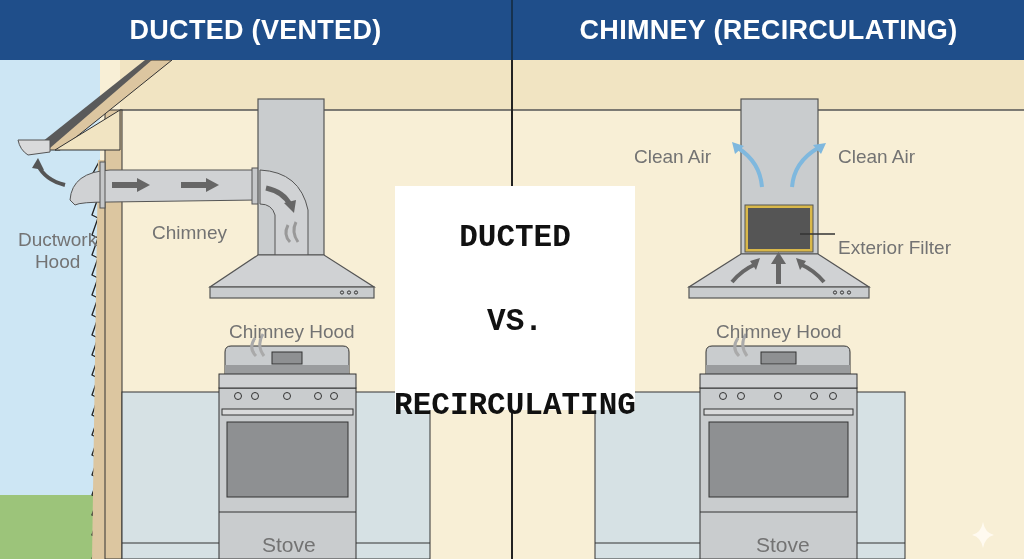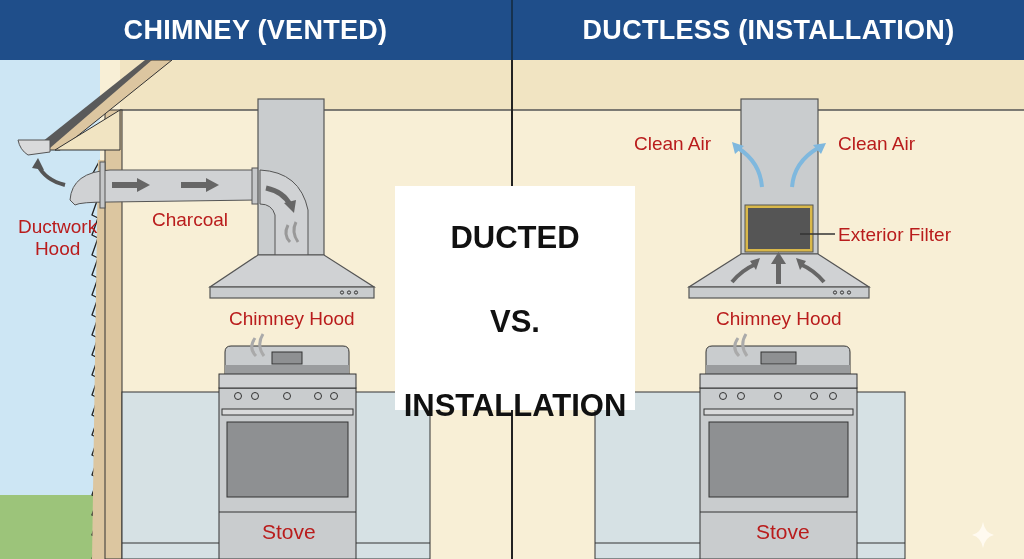--- a/index.html
+++ b/index.html
@@ -1,23 +1,23 @@
 <!DOCTYPE html>
 <html><head>
 <meta charset="utf-8">
 <style>
   html,body{margin:0;padding:0;}
   body{width:1024px;height:559px;overflow:hidden;position:relative;background:#f8efd6;font-family:"Liberation Sans",sans-serif;}
   .abs{position:absolute;}
   .header{position:absolute;top:0;height:60px;background:#1f4e8a;color:#fff;font-weight:bold;font-size:27px;display:flex;align-items:center;justify-content:center;letter-spacing:0.3px;font-family:"Liberation Sans",sans-serif;}
   .hdr-left{left:0;width:511px;}
   .hdr-right{left:513px;width:511px;}
-  .label{position:absolute;color:#b91c1c;font-size:19px;font-family:"Liberation Sans",sans-serif;white-space:nowrap;}
+  .label{position:absolute;color:#737373;font-size:19px;font-family:"Liberation Sans",sans-serif;white-space:nowrap;margin-top:13px;}
   .centerbox{position:absolute;left:395px;top:186px;width:240px;height:224px;background:#fff;display:flex;flex-direction:column;align-items:center;justify-content:center;}
-  .centerbox span{display:block;font-weight:bold;font-size:31px;line-height:36px;color:#111;text-align:center;font-family:Liberation Sans, sans-serif;margin-top:48px;}
+  .centerbox span{display:block;font-weight:bold;font-size:31px;line-height:36px;color:#111;text-align:center;font-family:Liberation Mono, monospace;margin-top:48px;}
 </style>
 </head>
 <body>
 
 <svg class="abs" style="left:0;top:0" width="1024" height="559" viewBox="0 0 1024 559">
 
   <rect x="0" y="60" width="1024" height="499" fill="#f8efd6"></rect>
   <rect x="120" y="60" width="904" height="50" fill="#f1e4c2"></rect>
   <line x1="120" y1="110" x2="1024" y2="110" stroke="#555" stroke-width="1.5"></line>
 
@@ -133,35 +133,35 @@
       </g>
     <rect x="704" y="409" width="149" height="6" fill="#d9dadb" stroke="#333"></rect>
     <rect x="709" y="422" width="139" height="75" fill="#8e9092" stroke="#333"></rect>
     <line x1="700" y1="512" x2="857" y2="512" stroke="#333"></line>
     <path d="M738,338 Q731,348 739,356 M746,334 Q739,345 747,356" stroke="#aaa" stroke-width="3" fill="none"></path>
   </g>
 
   <path d="M983,522 Q985,533 994,535 Q985,537 983,548 Q981,537 972,535 Q981,533 983,522 Z" fill="#fffaf0"></path>
 </svg>
 
-<div class="header hdr-left">CHIMNEY (VENTED)</div>
-<div class="header hdr-right">DUCTLESS (INSTALLATION)</div>
+<div class="header hdr-left">DUCTED (VENTED)</div>
+<div class="header hdr-right">CHIMNEY (RECIRCULATING)</div>
 <div class="abs" style="left:511px;top:0;width:2px;height:60px;background:#16324f;"></div>
 
 <div class="label" style="left:18px;top:216px;text-align:center;line-height:22px;">
   <span>Ductwork</span><br>
   <span>Hood</span>
 </div>
-<div class="label" style="left:152px;top:209px;">Charcoal</div>
+<div class="label" style="left:152px;top:209px;">Chimney</div>
 <div class="label" style="left:229px;top:308px;">Chimney Hood</div>
 <div class="label" style="left:262px;top:520px;font-size:21px;">Stove</div>
 
 <div class="label" style="left:634px;top:133px;">Clean Air</div>
 <div class="label" style="left:838px;top:133px;">Clean Air</div>
 <div class="label" style="left:838px;top:224px;">Exterior Filter</div>
 <div class="label" style="left:716px;top:308px;">Chimney Hood</div>
 <div class="label" style="left:756px;top:520px;font-size:21px;">Stove</div>
 
 <div class="centerbox">
   <span>DUCTED</span>
   <span>VS.</span>
-  <span>INSTALLATION</span>
+  <span>RECIRCULATING</span>
 </div>
 
 </body></html>

